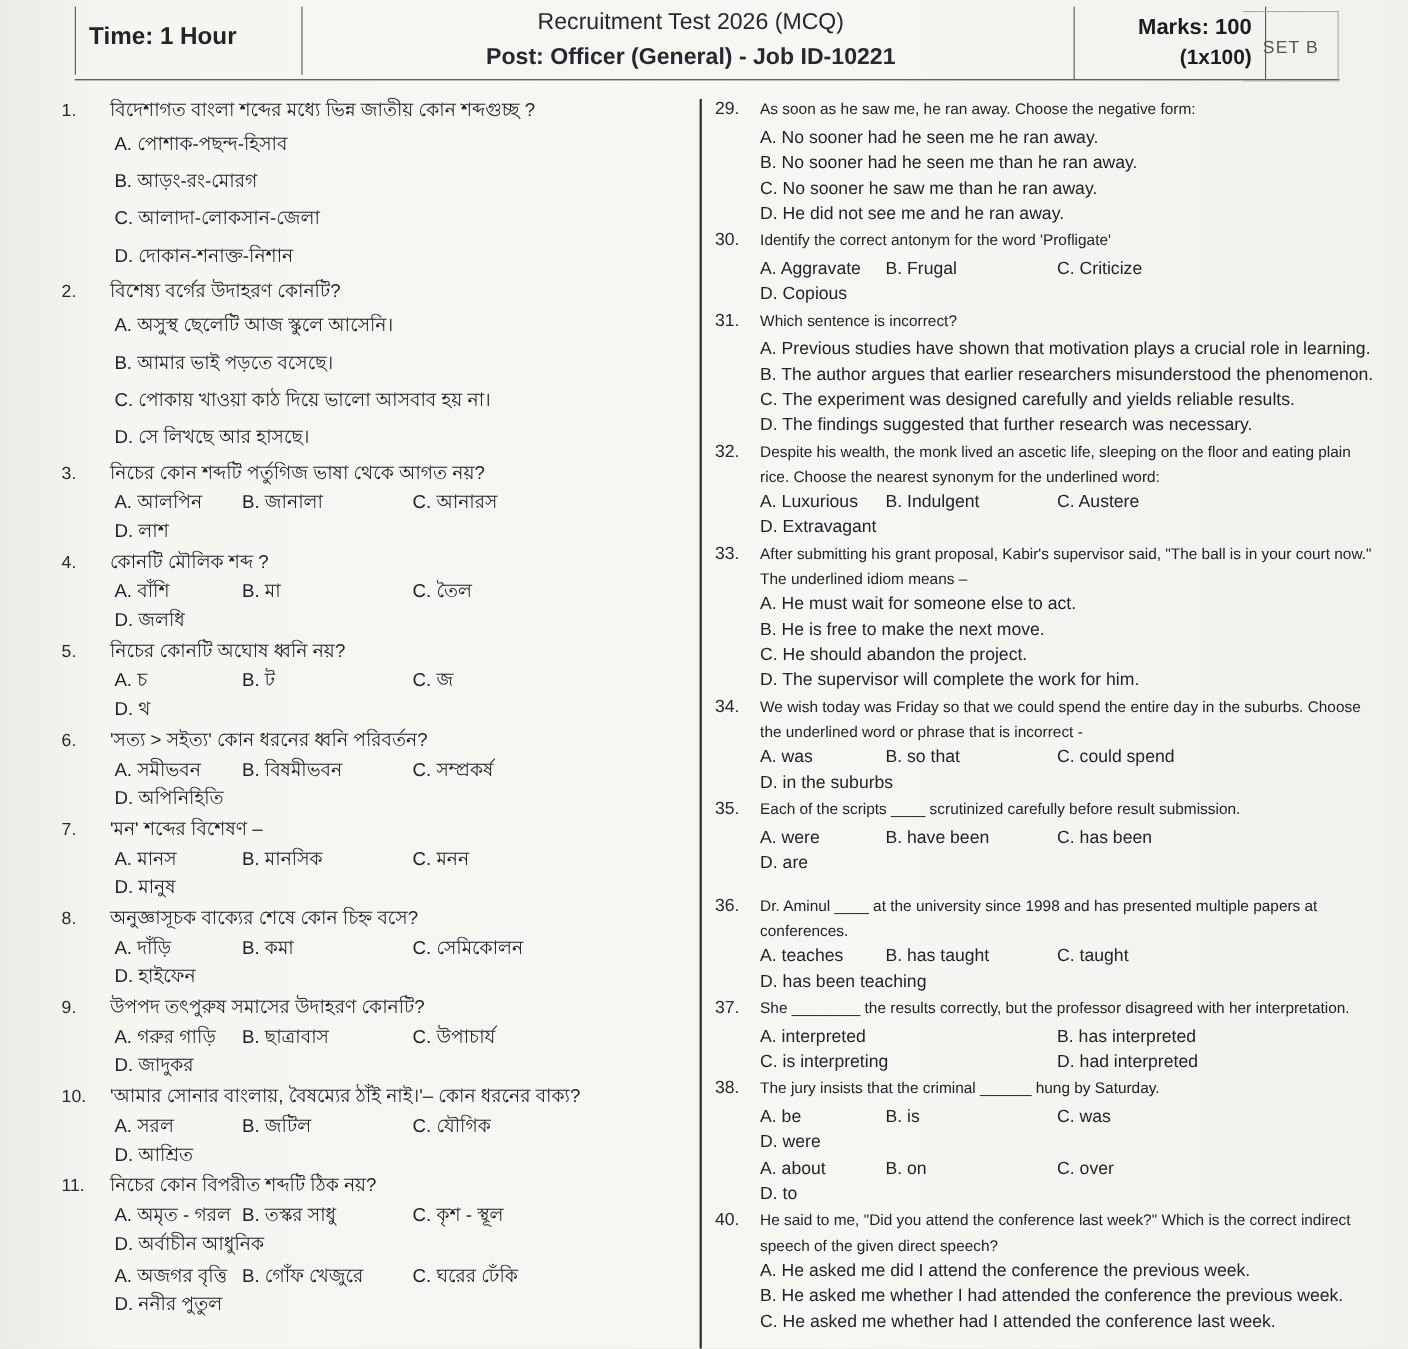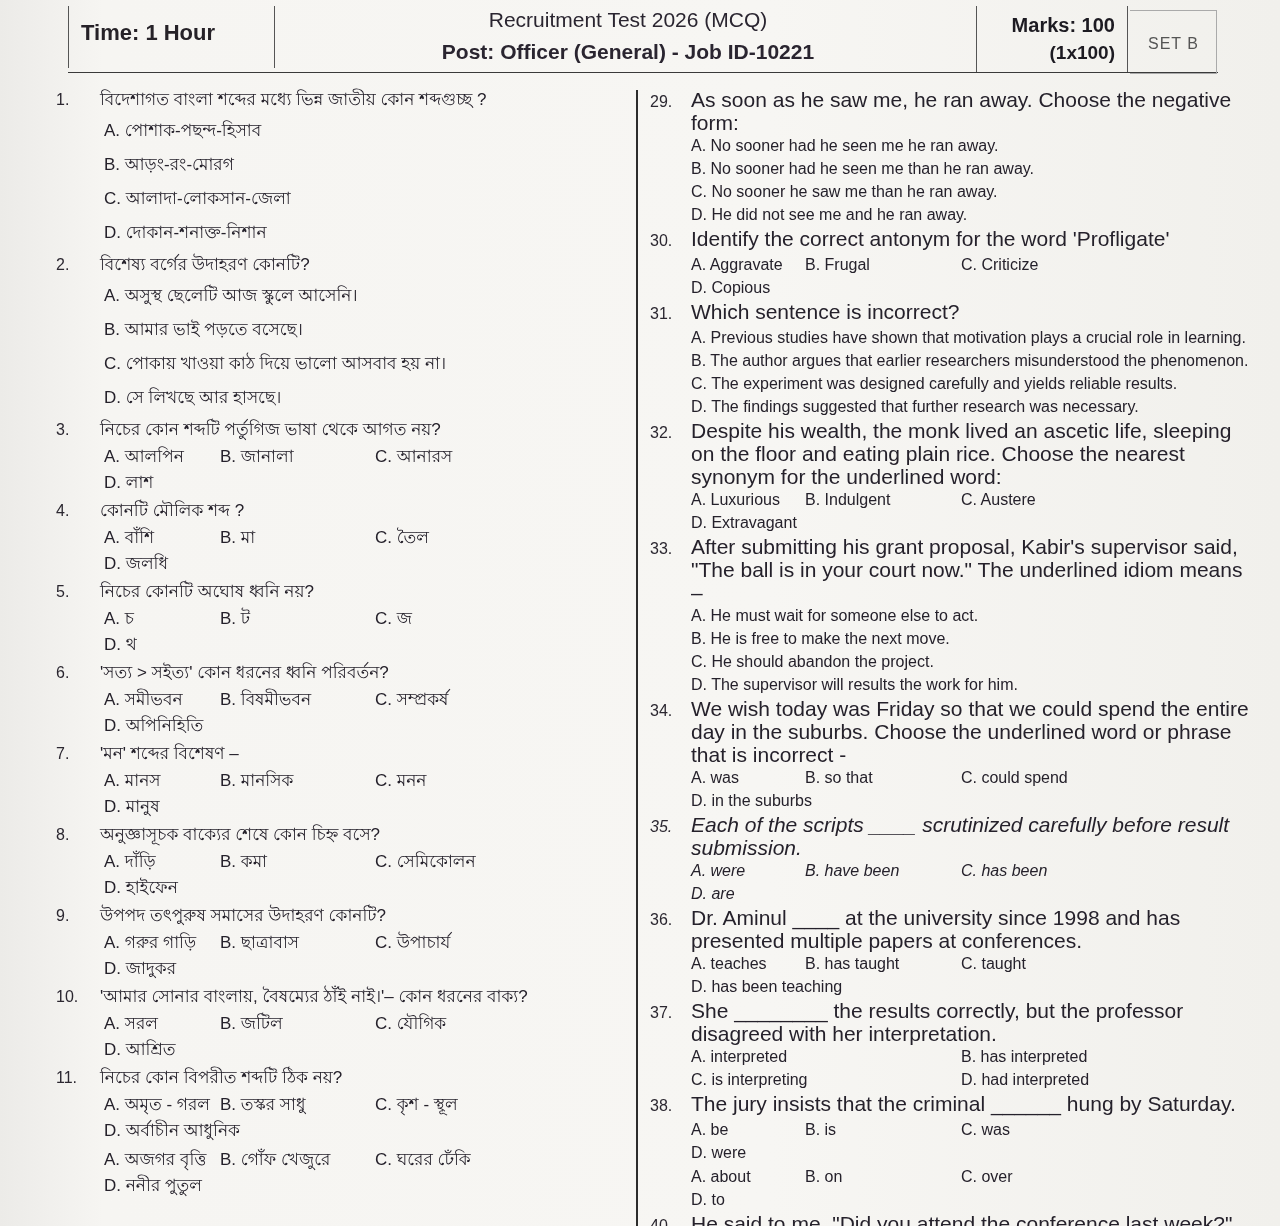--- a/index.html
+++ b/index.html
@@ -24,21 +24,21 @@
     border-left: 1.5px solid #555; border-right: 1.5px solid #555;
   }
   .hdr-time span { position: absolute; left: 12px; top: 14px; font-size: 22px; font-weight: bold; color: #262228; }
   .hdr-center {
     position: absolute; left: 210px; top: 0; width: 700px; height: 66px; text-align: center;
   }
   .hdr-title { position: absolute; left: 0; right: 0; top: 2px; font-size: 21px; font-weight: normal; color: #2a2530; }
   .hdr-post { position: absolute; left: 0; right: 0; top: 34px; font-size: 21px; font-weight: bold; color: #2a2530; }
   .hdr-marks {
     position: absolute; left: 908px; top: 0; width: 150px; height: 66px;
-    border-left: 1.5px solid #555; border-right: 1.5px solid #555;
+    border-left: 1.5px solid #555; border-right: 1.5px solid #555; padding-left: 23px;
   }
   .hdr-marks .m1 { position: absolute; right: 12px; top: 8px; font-size: 20px; font-weight: bold; }
   .hdr-marks .m2 { position: absolute; right: 12px; top: 36px; font-size: 19px; font-weight: bold; }
   .hdr-set {
     position: absolute; left: 1062px; top: 4px; width: 86px; height: 62px;
     border: 1px solid #aaa; border-left: none;
   }
   .hdr-set span { position: absolute; left: 18px; top: 24px; font-size: 16px; color: #555; letter-spacing: 1px; }
 
   .divider { position: absolute; left: 636px; top: 90px; width: 2px; height: 1136px; background: #2c2c2c; }
@@ -56,21 +56,21 @@
   .opts { display: flex; flex-wrap: wrap; padding-left: 48px; }
   .col-right .opts { padding-left: 41px; }
   .opt { font-size: 17px; color: #25212b; line-height: 26px; white-space: nowrap; }
   .opts.four .opt:nth-child(1) { width: 116px; }
   .opts.four .opt:nth-child(2) { width: 155px; }
   .opts.four .opt:nth-child(3) { width: 152px; }
   .opts.four .opt:nth-child(4) { width: 130px; }
   .opts.two .opt { width: 265px; margin: 4px 0; }
   .opts.stack .opt { width: 100%; margin: 4px 0; }
 
-  .col-right .qtext { font-size: 21px; line-height: 23px; }
+  .col-right .qtext { font-size: 14px; line-height: 23px; }
   .col-right .opt { font-size: 16px; line-height: 23px; }
   .col-right .opts.four .opt:nth-child(1) { width: 114px; }
   .col-right .opts.four .opt:nth-child(2) { width: 156px; }
   .col-right .opts.four .opt:nth-child(3) { width: 146px; }
   .col-right .opts.four .opt:nth-child(4) { width: 150px; }
   .col-right .opts.two .opt { width: 270px; margin: 0; }
   .col-right .opts.stack .opt { margin: 0; }
 </style>
 </head>
 <body>
@@ -288,36 +288,36 @@
       </div>
       <div class="q" style="margin-bottom: 1px;">
         <div class="qline">
           <span class="qnum">33.</span>
           <span class="qtext">After submitting his grant proposal, Kabir's supervisor said, "The ball is in your court now." The underlined idiom means –</span>
         </div>
         <div class="opts stack">
           <span class="opt">A. He must wait for someone else to act.</span>
           <span class="opt">B. He is free to make the next move.</span>
           <span class="opt">C. He should abandon the project.</span>
-          <span class="opt">D. The supervisor will results the work for him.</span>
+          <span class="opt">D. The supervisor will complete the work for him.</span>
         </div>
       </div>
       <div class="q" style="margin-bottom: 1px;">
         <div class="qline">
           <span class="qnum">34.</span>
           <span class="qtext">We wish today was Friday so that we could spend the entire day in the suburbs. Choose the underlined word or phrase that is incorrect -</span>
         </div>
         <div class="opts four">
           <span class="opt">A. was</span>
           <span class="opt">B. so that</span>
           <span class="opt">C. could spend</span>
           <span class="opt">D. in the suburbs</span>
         </div>
       </div>
-      <div class="q" style="margin-bottom: 1px; font-style: italic;">
+      <div class="q" style="margin-bottom: 16px;">
         <div class="qline">
           <span class="qnum">35.</span>
           <span class="qtext">Each of the scripts ____ scrutinized carefully before result submission.</span>
         </div>
         <div class="opts four">
           <span class="opt">A. were</span>
           <span class="opt">B. have been</span>
           <span class="opt">C. has been</span>
           <span class="opt">D. are</span>
         </div>

